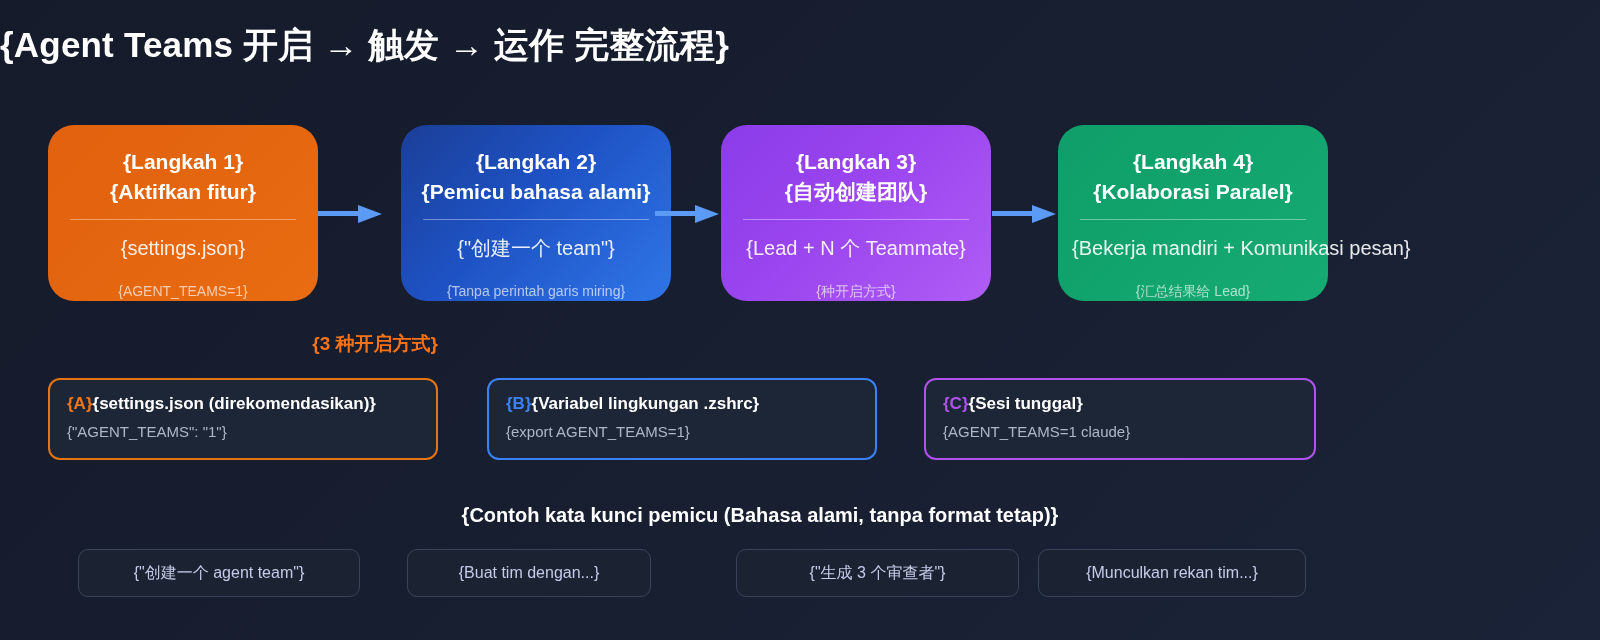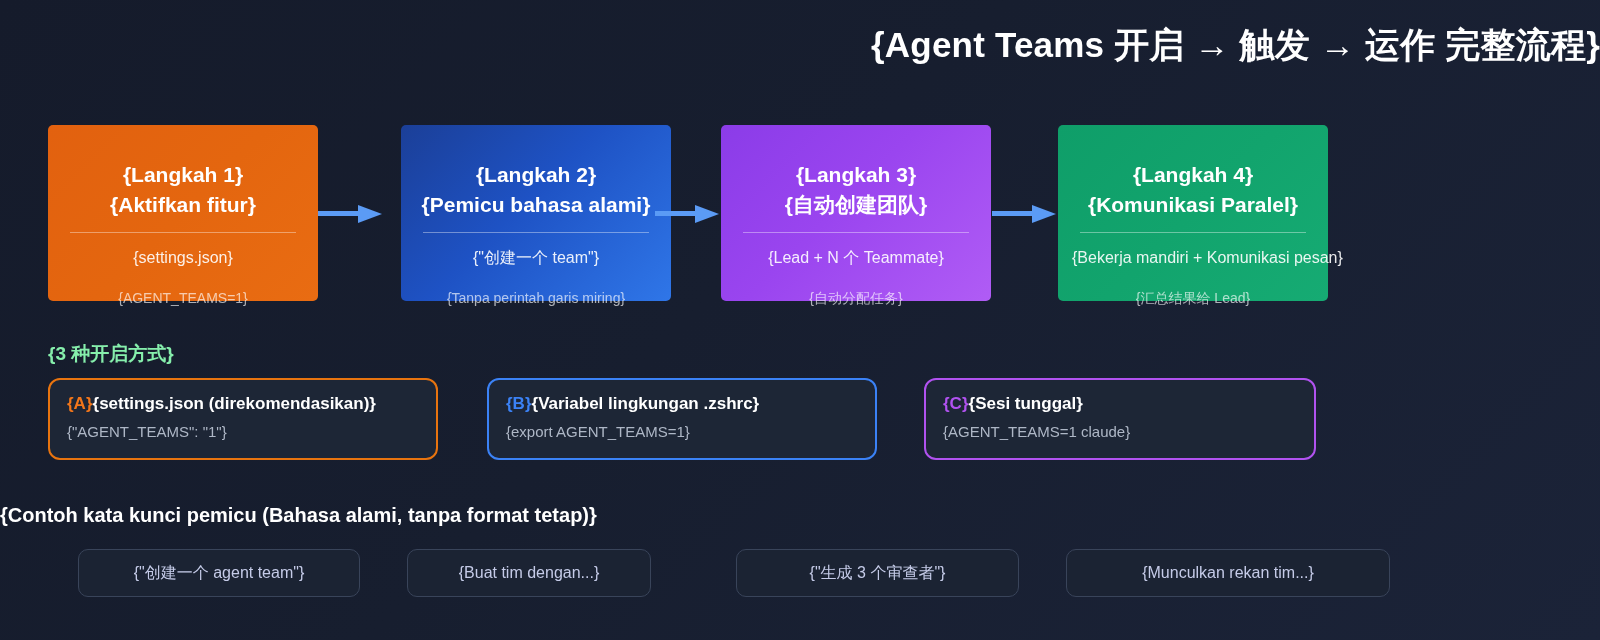--- a/index.html
+++ b/index.html
@@ -21,21 +21,21 @@
     width: 1600px;
     height: 640px;
   }
 
   
   .page-title {
     position: absolute;
     left: 0;
     top: 22px;
     width: 1600px;
-    text-align: right;
+    text-align: left;
     color: #ffffff;
     font-size: 35px;
     font-weight: bold;
     letter-spacing: 0.2px;
     white-space: nowrap;
   }
 
   
   .steps-row {
     position: absolute;
@@ -43,23 +43,23 @@
     top: 125px;
     width: 1600px;
     height: 180px;
   }
 
   .step-card {
     position: absolute;
     top: 0;
     width: 270px;
     height: 176px;
-    border-radius: 5px;
+    border-radius: 26px;
     box-sizing: border-box;
-    padding: 35px 14px 10px 14px;
+    padding: 22px 14px 10px 14px;
     text-align: center;
     overflow: visible;
   }
   .step-card.c1 { left: 48px;   background-image: linear-gradient(135deg, #e2610f 0%, #e4660f 50%, #e96c12 100%); }
   .step-card.c2 { left: 401px;  background-image: linear-gradient(135deg, #1b3f98 0%, #1e52c4 45%, #2f76e8 100%); }
   .step-card.c3 { left: 721px;  background-image: linear-gradient(135deg, #8b3ce8 0%, #9a45ef 45%, #b05cf5 100%); }
   .step-card.c4 { left: 1058px; background-image: linear-gradient(135deg, #0f9e69 0%, #12a46d 50%, #16ab73 100%); }
 
   .step-title {
     color: #ffffff;
@@ -68,21 +68,21 @@
     line-height: 1.45;
     white-space: nowrap;
   }
   .step-divider {
     height: 1px;
     margin: 11px 8px 13px 8px;
     background: rgba(255,255,255,0.38);
   }
   .step-sub1 {
     color: rgba(255,255,255,0.90);
-    font-size: 16px;
+    font-size: 20px;
     line-height: 1.5;
     white-space: nowrap;
   }
   .step-sub2 {
     color: rgba(255,255,255,0.66);
     font-size: 14px;
     line-height: 1.55;
     margin-top: 18px;
     white-space: nowrap;
   }
@@ -95,24 +95,24 @@
     height: 22px;
   }
   .arrow.a1 { left: 318px; }
   .arrow.a2 { left: 655px; }
   .arrow.a3 { left: 992px; }
 
   
   .ways-heading {
     position: absolute;
     left: 48px;
-    top: 341px;
+    top: 331px;
     width: 390px;
-    text-align: left;
-    color: #86efac;
+    text-align: right;
+    color: #f97316;
     font-size: 19px;
     font-weight: bold;
     white-space: nowrap;
   }
 
   
   .option-box {
     position: absolute;
     top: 378px;
     height: 82px;
@@ -145,20 +145,21 @@
     line-height: 1.35;
     white-space: nowrap;
   }
 
   
   .keywords-heading {
     position: absolute;
     left: 0;
     top: 504px;
     width: 1520px;
+    text-align: center;
     color: #ffffff;
     font-size: 20px;
     font-weight: bold;
     white-space: nowrap;
   }
 
   .pill {
     position: absolute;
     top: 549px;
     height: 48px;
@@ -169,21 +170,21 @@
     color: #c5cbe8;
     font-size: 16px;
     display: flex;
     align-items: center;
     justify-content: center;
     white-space: nowrap;
   }
   .pill.p1 { left: 78px;   width: 282px; }
   .pill.p2 { left: 407px;  width: 244px; }
   .pill.p3 { left: 736px;  width: 283px; }
-  .pill.p4 { left: 1066px; width: 324px; }
+  .pill.p4 { left: 1038px; width: 268px; }
 </style>
 </head>
 <body>
 
 <div class="canvas">
 
   <div class="page-title">{Agent Teams 开启 → 触发 → 运作 完整流程}</div>
 
   <div class="steps-row">
 
@@ -201,26 +202,26 @@
       <div class="step-divider"></div>
       <div class="step-sub1">{"创建一个 team"}</div>
       <div class="step-sub2">{Tanpa perintah garis miring}</div>
     </div>
 
     <div class="step-card c3">
       <div class="step-title">{Langkah 3}</div>
       <div class="step-title">{自动创建团队}</div>
       <div class="step-divider"></div>
       <div class="step-sub1">{Lead + N 个 Teammate}</div>
-      <div class="step-sub2">{自动分配任务}</div>
+      <div class="step-sub2">{种开启方式}</div>
     </div>
 
     <div class="step-card c4">
       <div class="step-title">{Langkah 4}</div>
-      <div class="step-title">{Komunikasi Paralel}</div>
+      <div class="step-title">{Kolaborasi Paralel}</div>
       <div class="step-divider"></div>
       <div class="step-sub1">{Bekerja mandiri + Komunikasi pesan}</div>
       <div class="step-sub2">{汇总结果给 Lead}</div>
     </div>
 
   </div>
 
   <div class="arrow a1">
     <svg width="64" height="22" viewBox="0 0 64 22">
       <rect x="0" y="8" width="44" height="5" fill="#5b9bf5"></rect>

